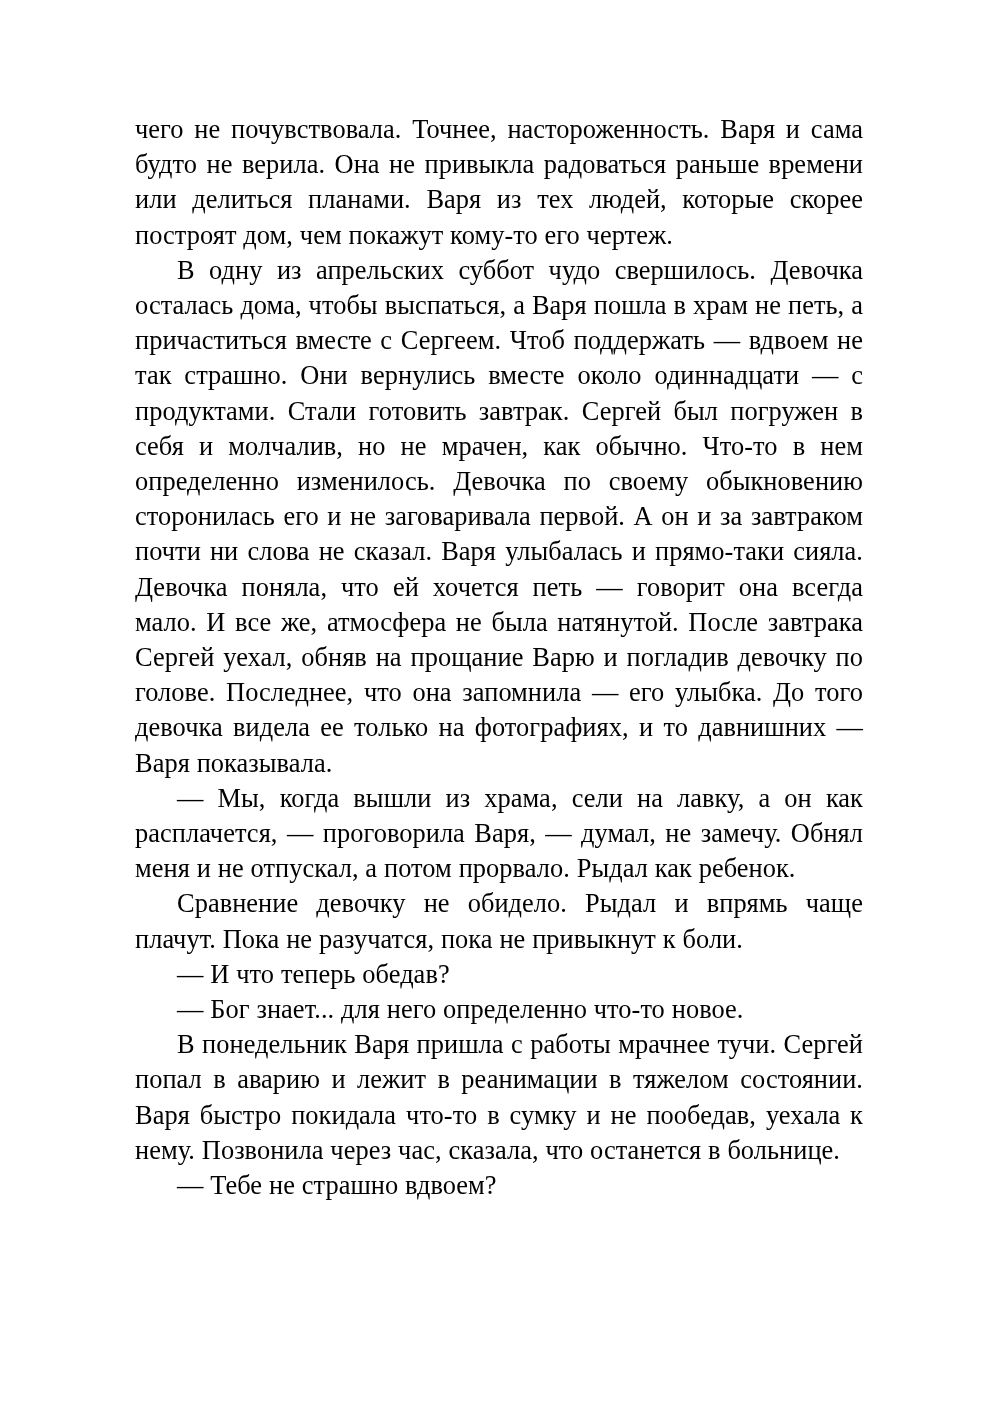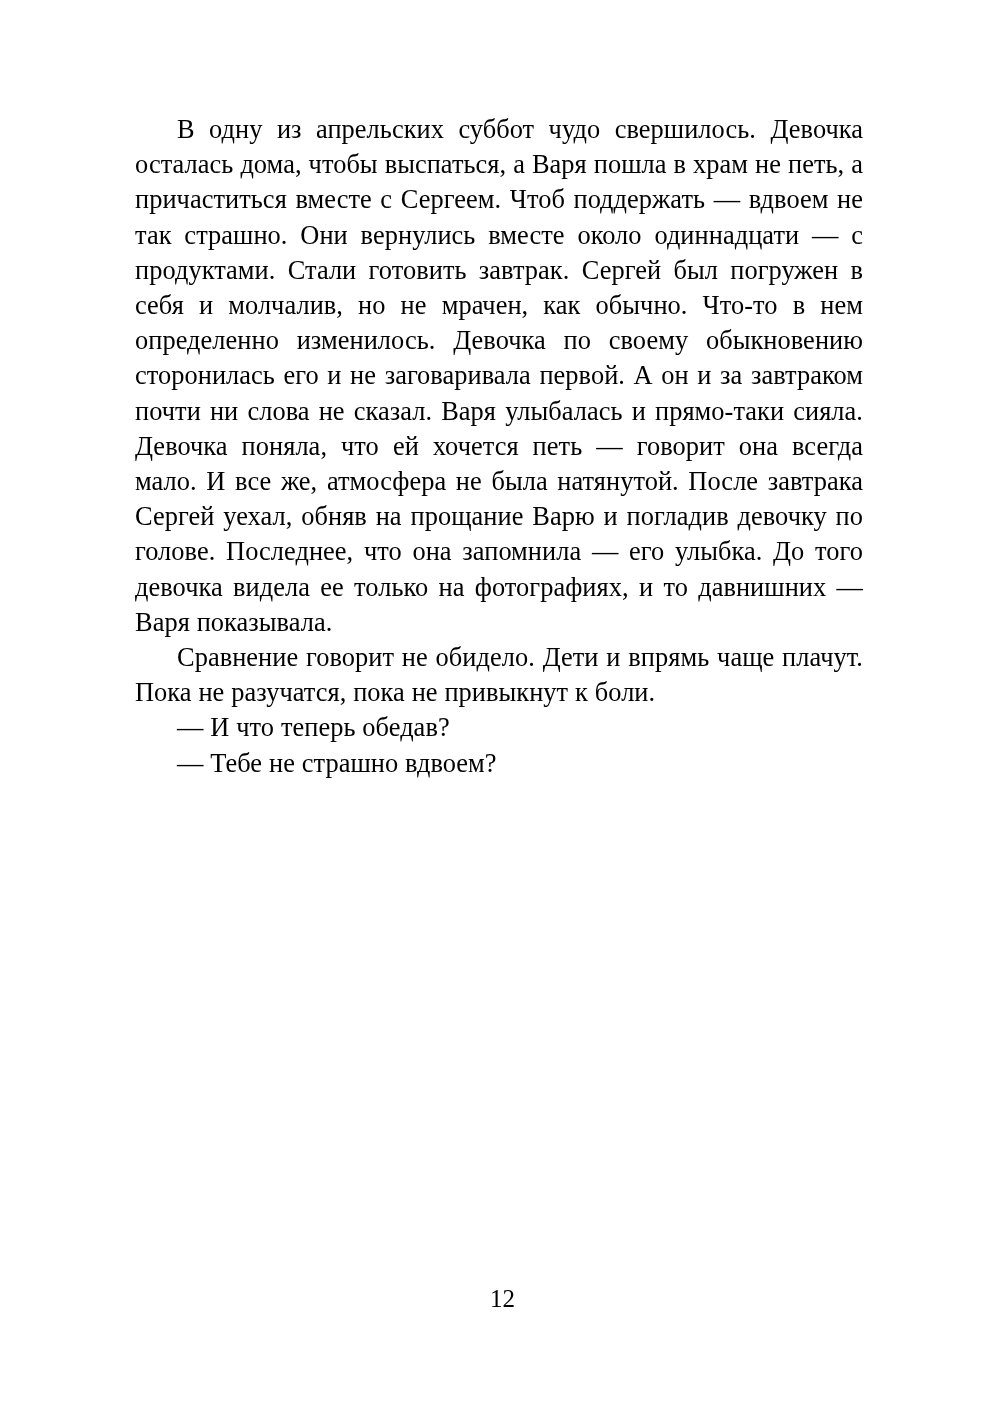--- a/index.html
+++ b/index.html
@@ -53,28 +53,31 @@
     font-size: 25px;
     color: #000000;
   }
 </style>
 </head>
 <body>
 
 <div class="page">
 
   <div class="text-block">
+    <p class="para no-indent last-line-natural">чего не почувствовала. Точнее, настороженность. Варя и сама будто не верила. Она не привыкла радоваться раньше времени или делиться планами. Варя из тех лю­дей, которые скорее построят дом, чем покажут кому-то его чертеж.</p>
 
     <p class="para last-line-natural">В одну из апрельских суббот чудо свершилось. Девоч­ка осталась дома, чтобы выспаться, а Варя пошла в храм не петь, а причаститься вместе с Сергеем. Чтоб поддер­жать — вдвоем не так страшно. Они вернулись вместе около одиннадцати — с продуктами. Стали готовить зав­трак. Сергей был погружен в себя и молчалив, но не мра­чен, как обычно. Что-то в нем определенно изменилось. Девочка по своему обыкновению сторонилась его и не заговаривала первой. А он и за завтраком почти ни слова не сказал. Варя улыбалась и прямо-таки сияла. Де­вочка поняла, что ей хочется петь — говорит она всегда мало. И все же, атмосфера не была натянутой. После зав­трака Сергей уехал, обняв на прощание Варю и погладив девочку по голове. Последнее, что она запомнила — его улыбка. До того девочка видела ее только на фотографи­ях, и то давнишних — Варя показывала.</p>
 
+    <p class="para last-line-natural">— Мы, когда вышли из храма, сели на лавку, а он как расплачется, — проговорила Варя, — думал, не замечу. Обнял меня и не отпускал, а потом прорвало. Рыдал как ребенок.</p>
 
-    <p class="para last-line-natural">Сравнение говорит не обидело. Дети и впрямь чаще плачут. Пока не разучатся, пока не привыкнут к боли.</p>
+    <p class="para last-line-natural">Сравнение девочку не обидело. Рыдал и впрямь чаще плачут. Пока не разучатся, пока не привыкнут к боли.</p>
 
     <p class="para last-line-natural">— И что теперь обедав?</p>
 
+    <p class="para last-line-natural">— Бог знает... для него определенно что-то новое.</p>
 
+    <p class="para last-line-natural">В понедельник Варя пришла с работы мрачнее тучи. Сергей попал в аварию и лежит в реанимации в тяжелом состоянии. Варя быстро покидала что-то в сумку и не по­обедав, уехала к нему. Позвонила через час, сказала, что останется в больнице.</p>
 
     <p class="para last-line-natural">— Тебе не страшно вдвоем?</p>
   </div>
 
-  <div class="page-number">12</div>
 
 </div>
 
 </body></html>

